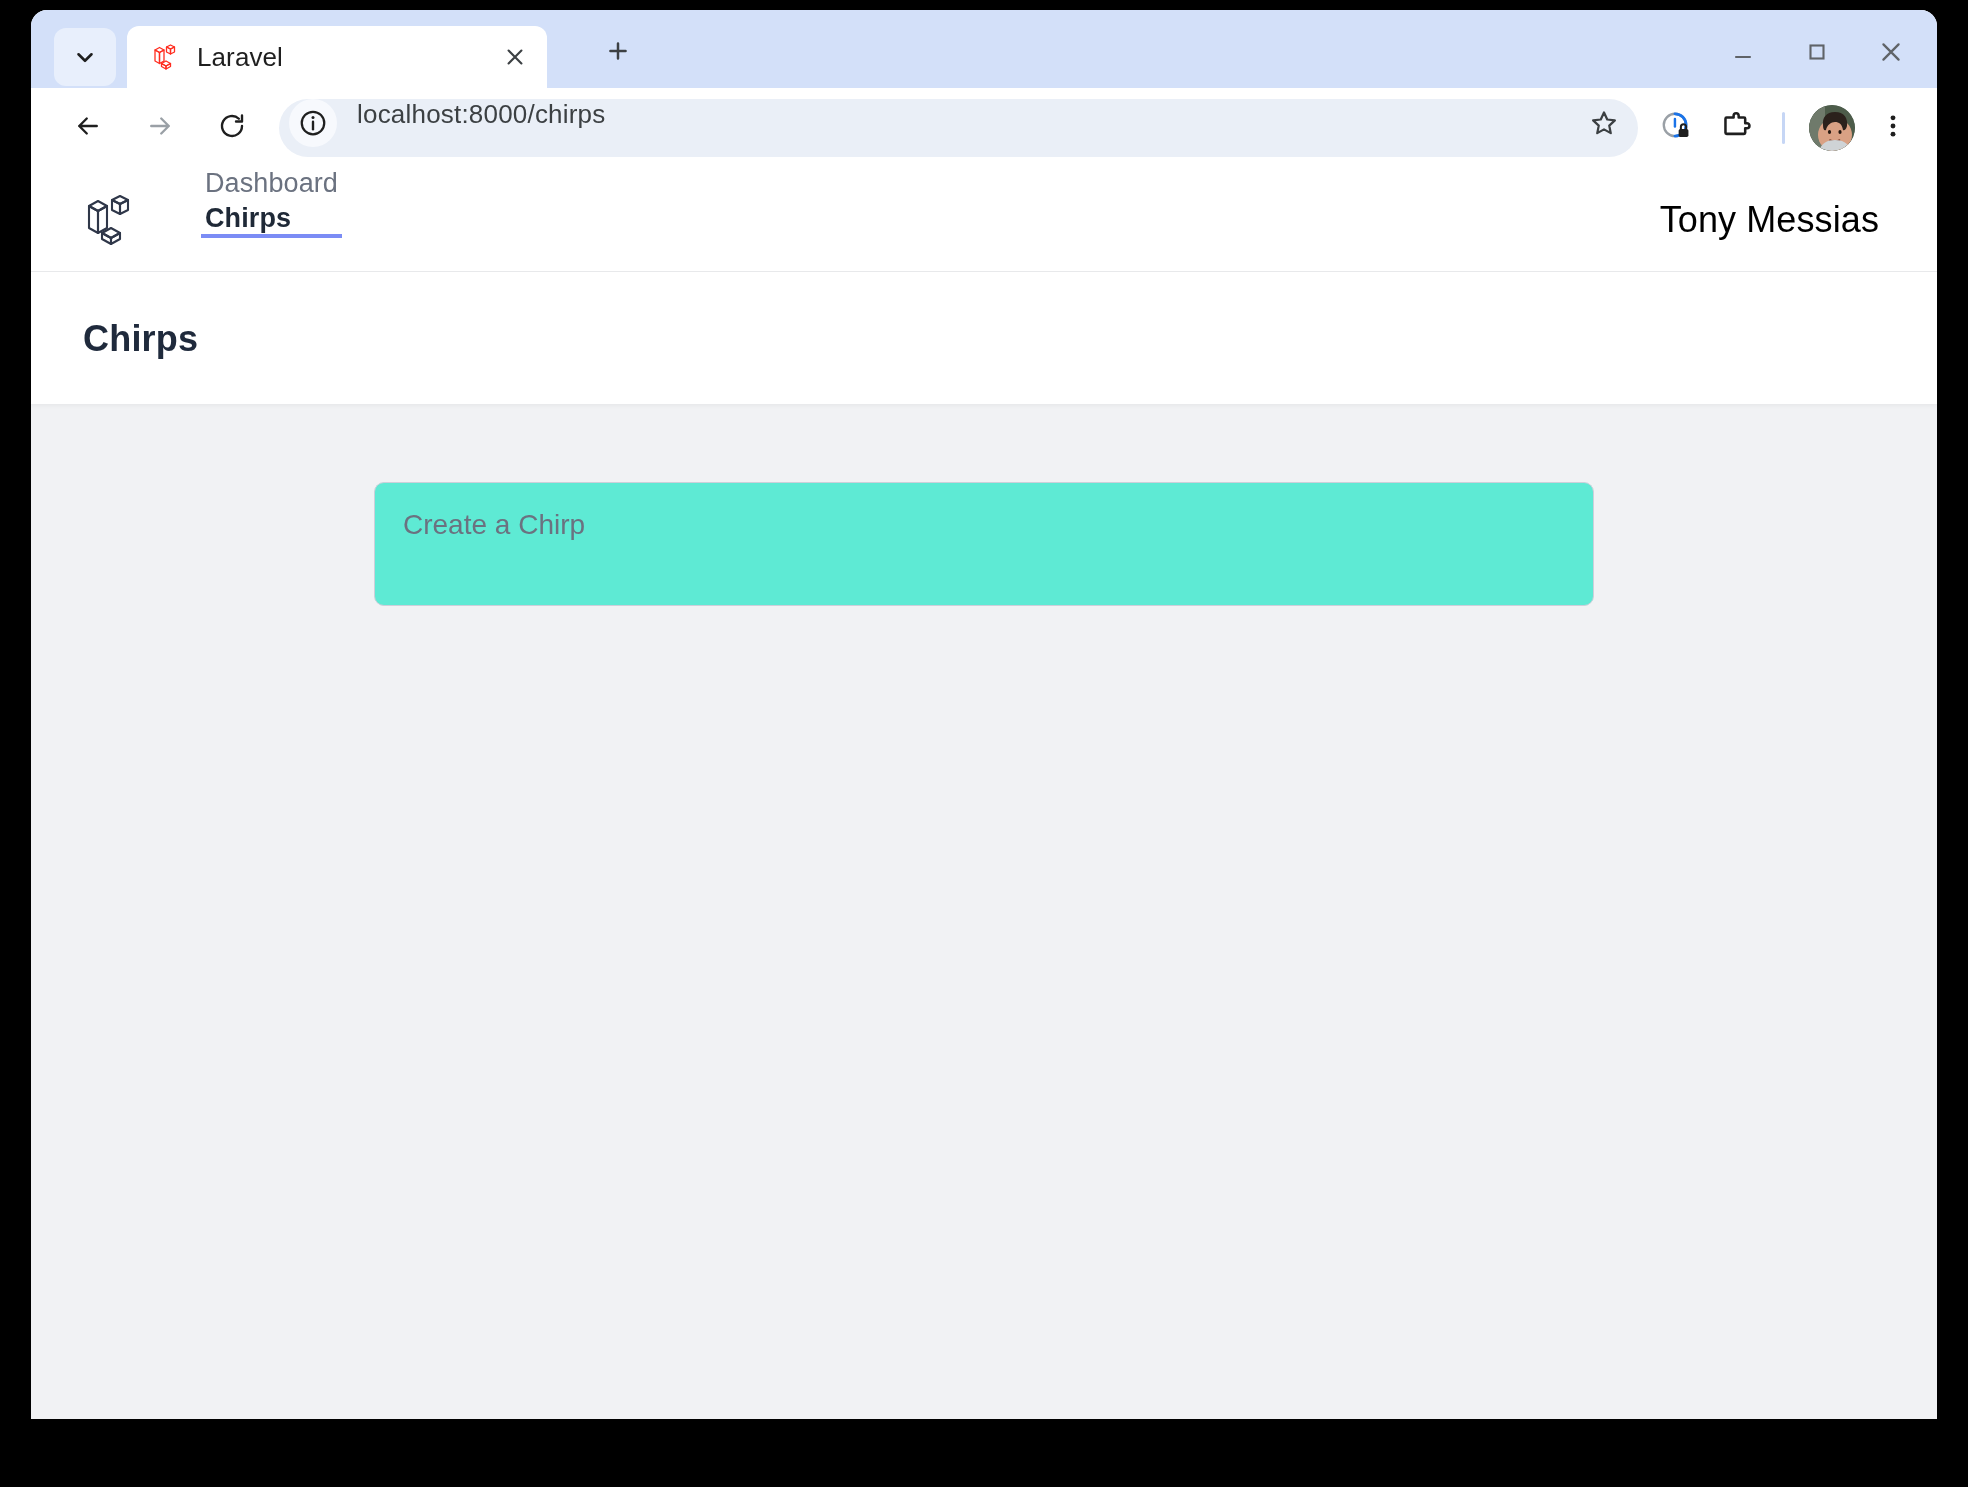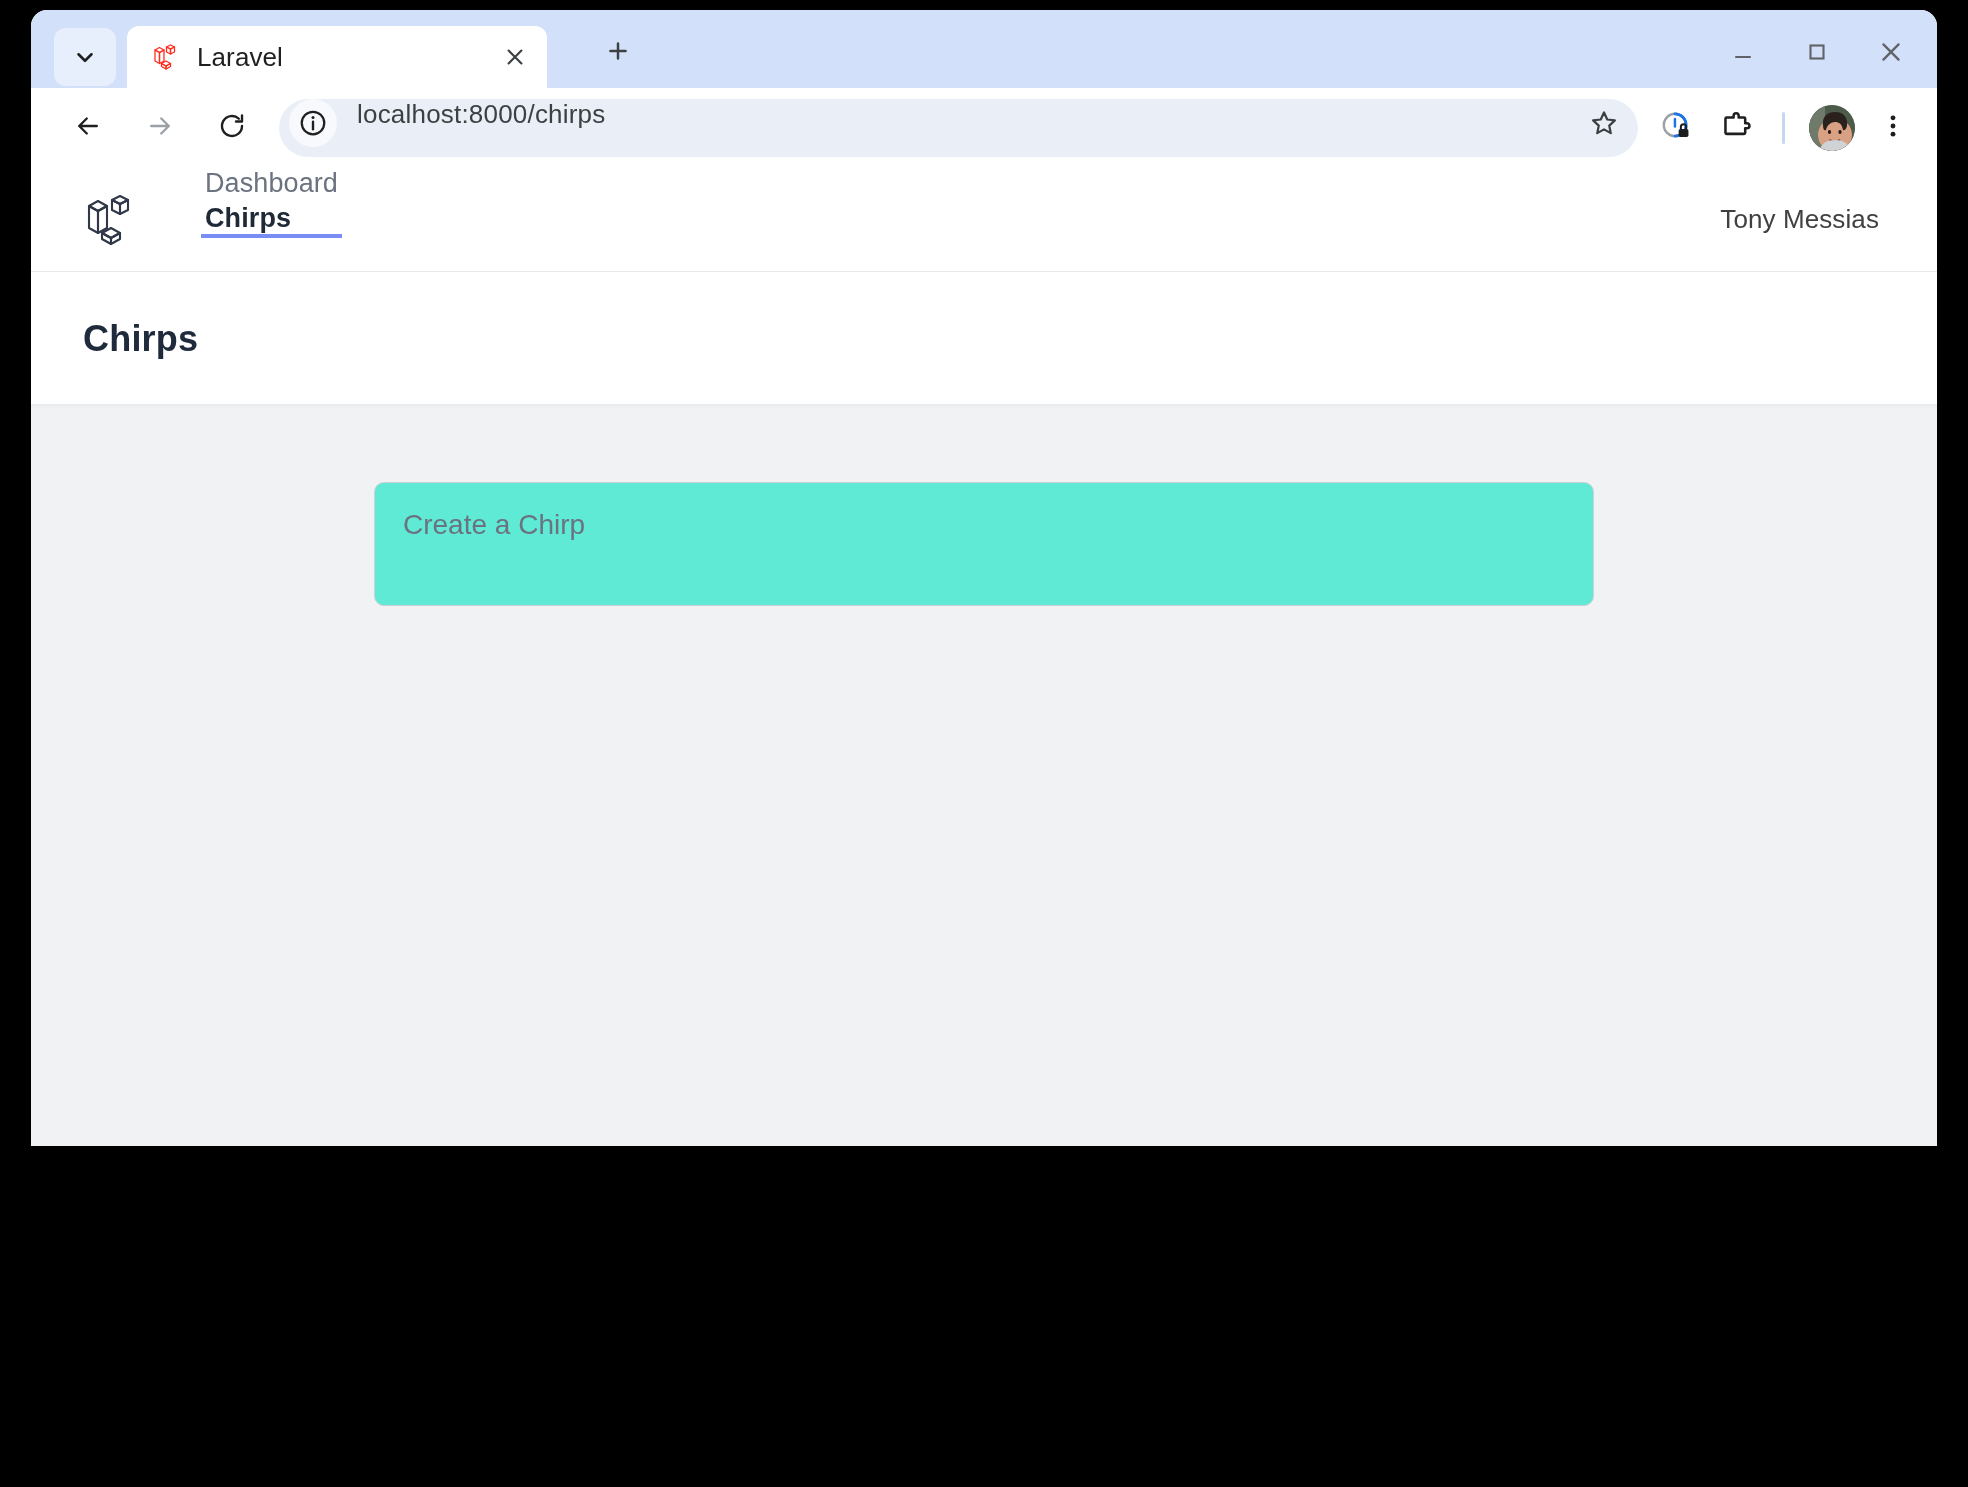--- a/index.html
+++ b/index.html
@@ -11,21 +11,21 @@
     font-family: "Liberation Sans", sans-serif;
     overflow: hidden;
   }
 
   
   .browser-window {
     position: absolute;
     left: 31px;
     top: 10px;
     width: 1906px;
-    height: 1136px;
+    height: 1409px;
     background: #ffffff;
     border-radius: 16px 16px 0 0;
     overflow: hidden;
   }
 
   
   .tab-strip {
     position: relative;
     height: 78px;
     background: #d3e0f9;
@@ -285,22 +285,22 @@
     letter-spacing: .1px;
   }
   .app-nav-link.active {
     color: #1f2937;
     font-weight: 600;
     border-bottom-color: #7b8cf5;
   }
 
   .app-nav-user {
     margin-left: auto;
-    font-size: 26px;
-    color: #404040;
+    font-size: 36px;
+    color: #000000;
     cursor: pointer;
     padding-right: 6px;
     letter-spacing: .1px;
   }
 
   
   .page-header {
     background: #ffffff;
     padding: 46px 52px 44px 52px;
     box-shadow: 0 2px 4px rgba(0,0,0,.045);

